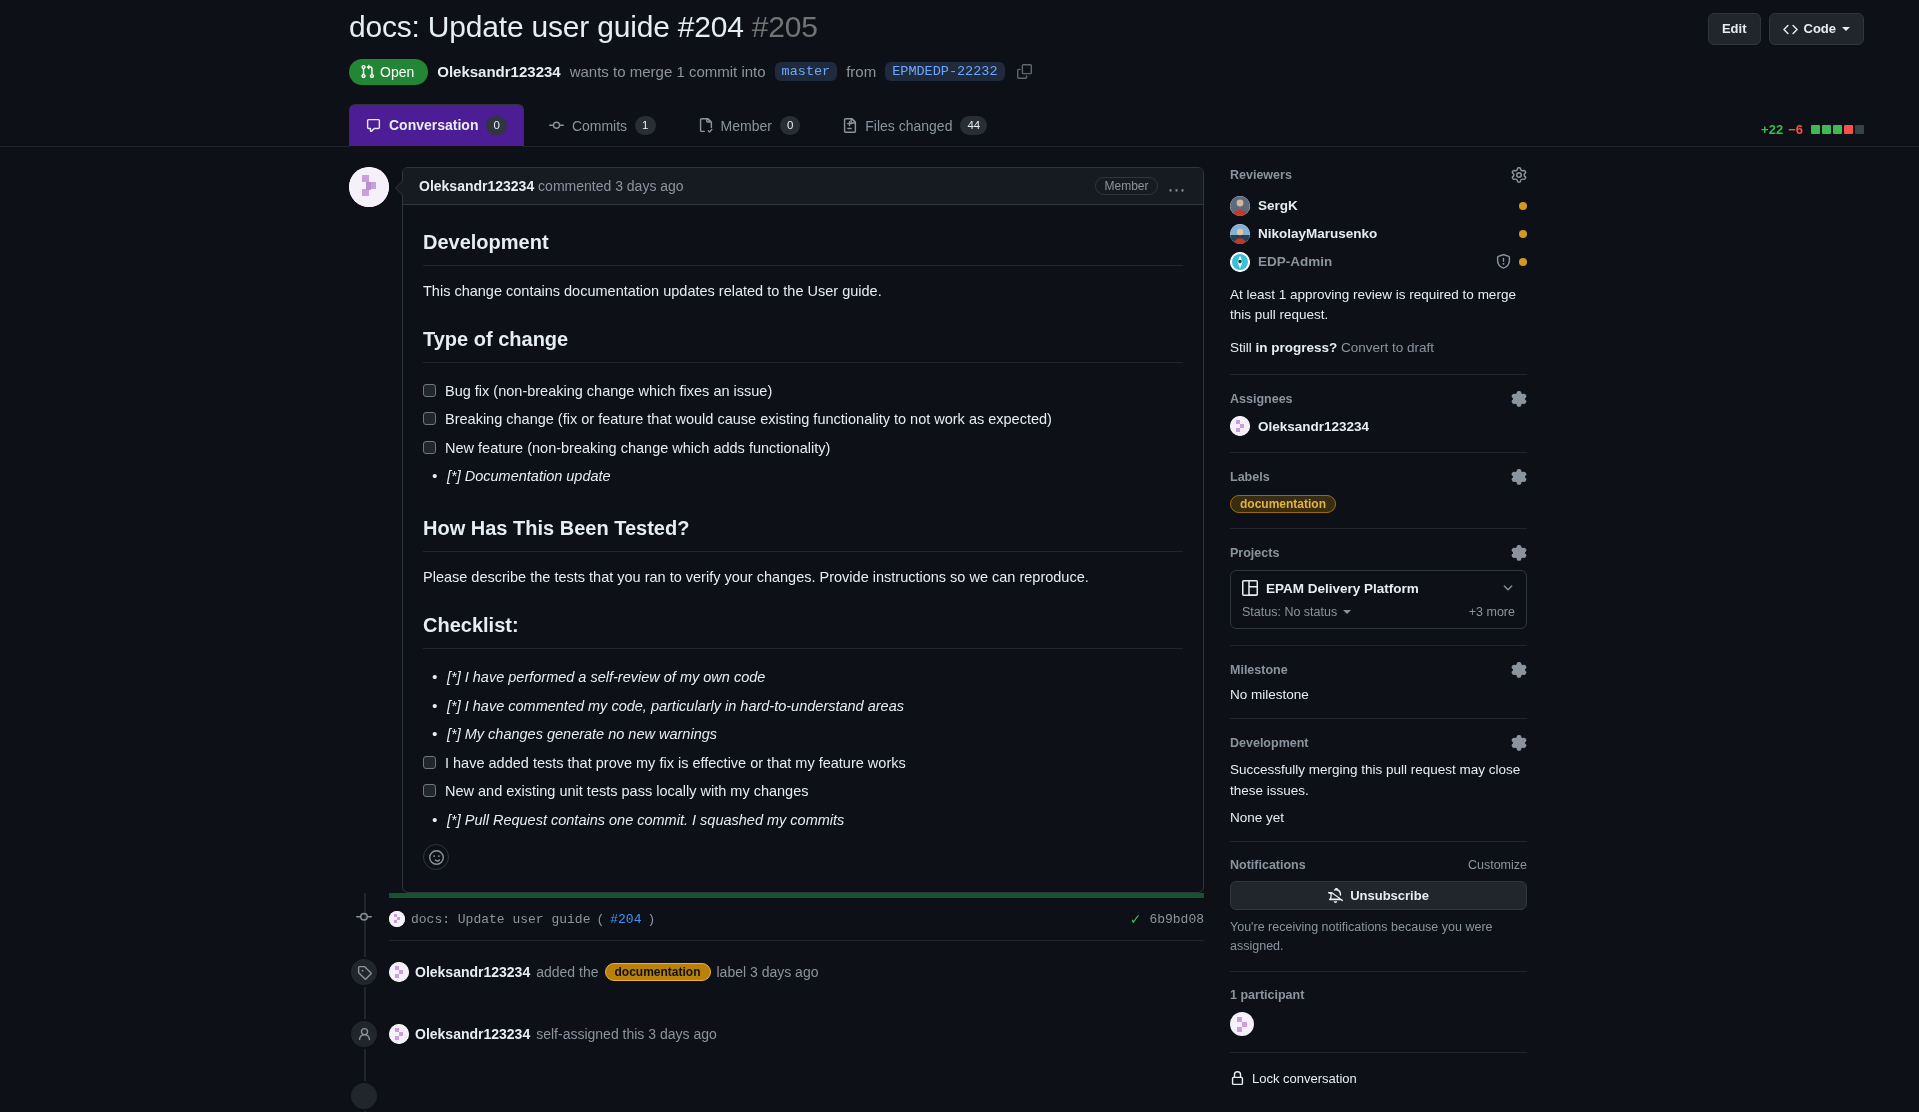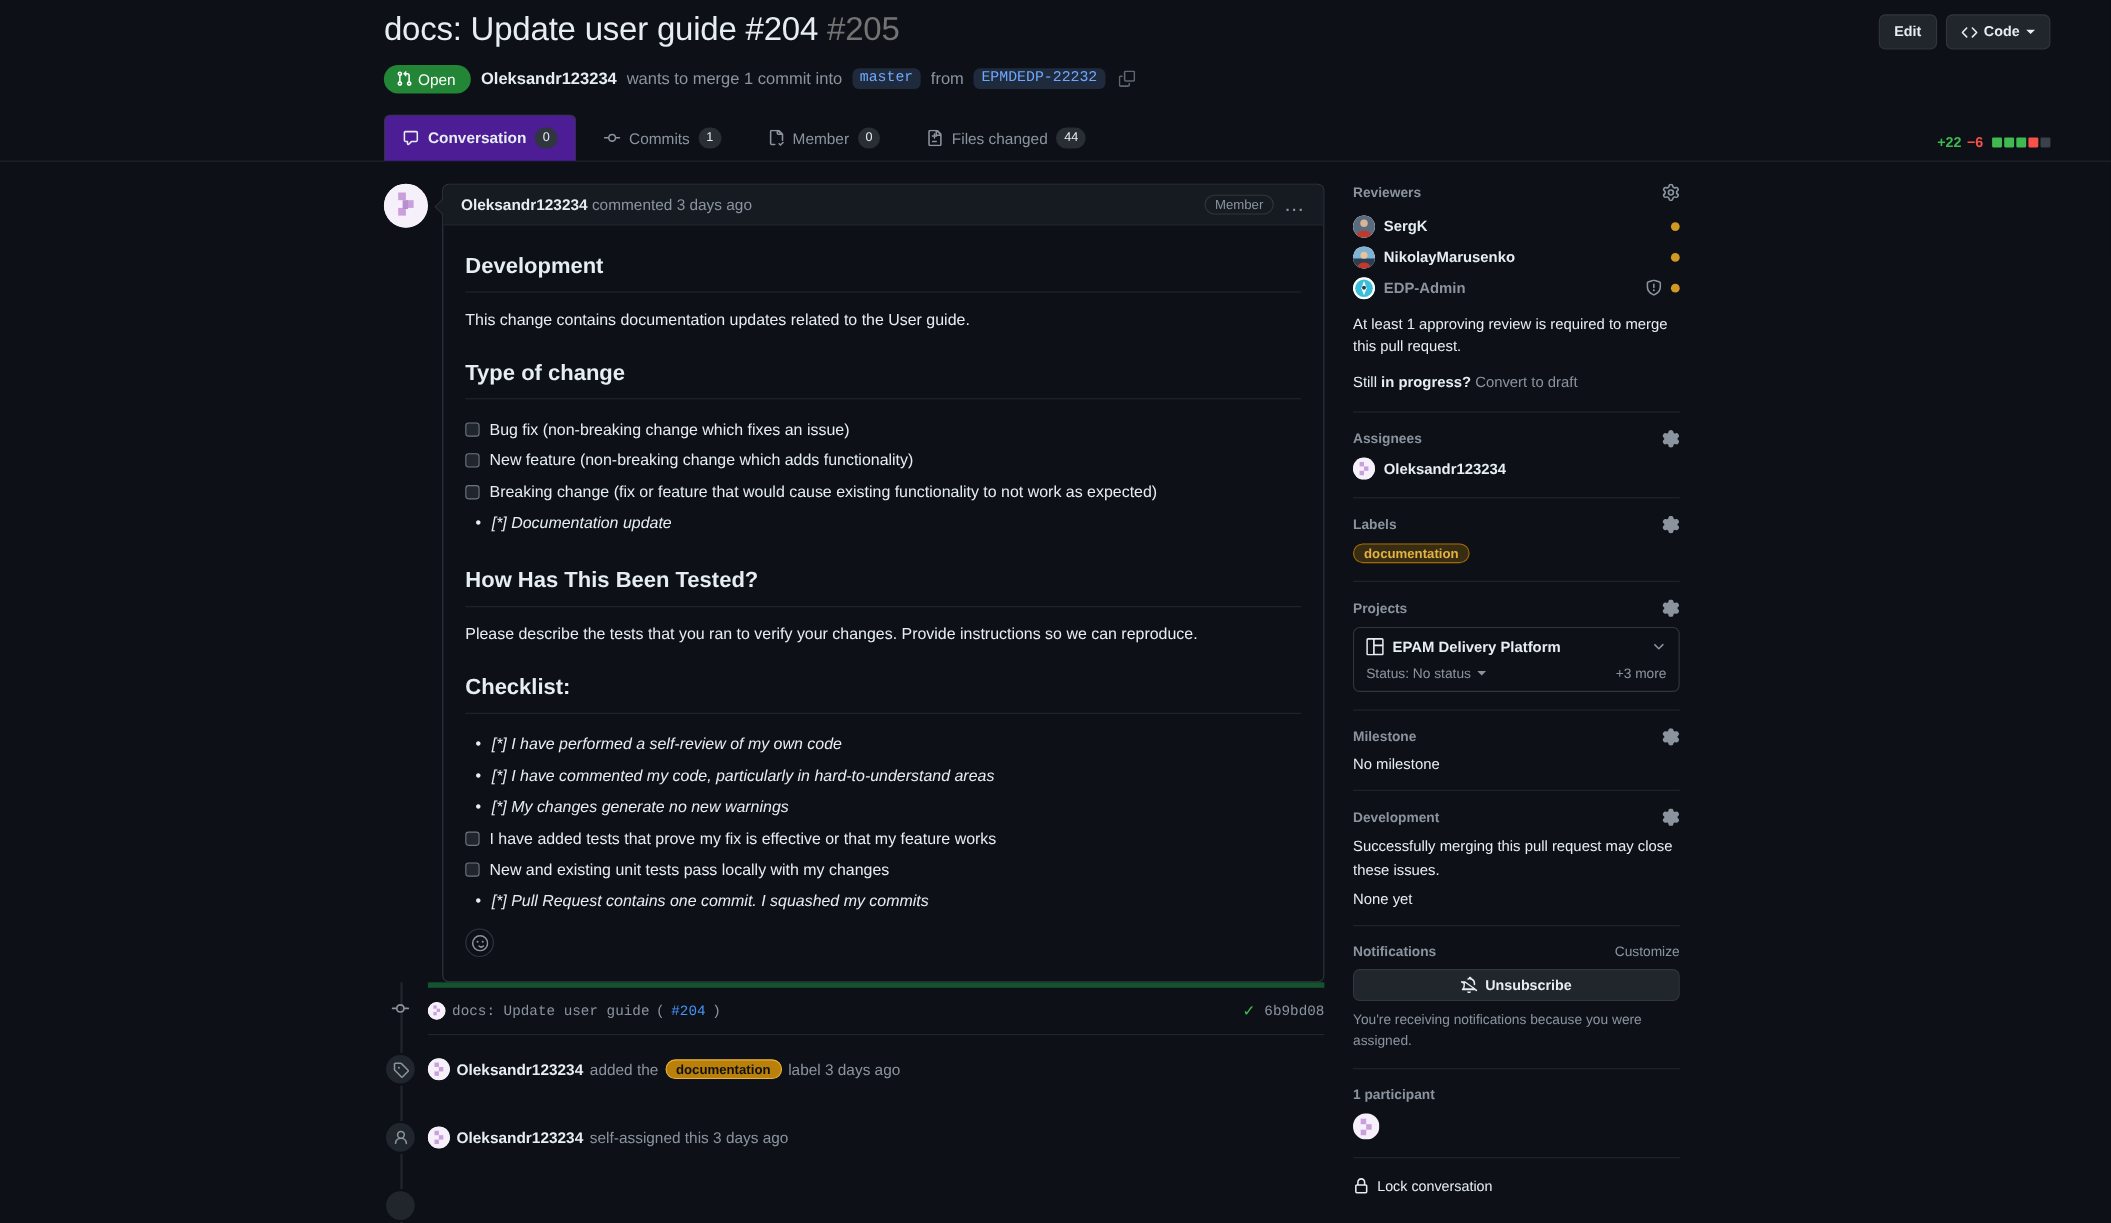--- a/index.html
+++ b/index.html
@@ -344,25 +344,25 @@
             <p class="md-p">This change contains documentation updates related to the User guide.</p>
 
             <div class="md-h2 tight">Type of change</div>
             <ul class="task-list">
               <li>
                 <span class="cb"></span>
                 <span>Bug fix (non-breaking change which fixes an issue)</span>
               </li>
               <li>
                 <span class="cb"></span>
-                <span>New feature (non-breaking change which adds functionality)</span>
+                <span>Breaking change (fix or feature that would cause existing functionality to not work as expected)</span>
               </li>
               <li>
                 <span class="cb"></span>
-                <span>Breaking change (fix or feature that would cause existing functionality to not work as expected)</span>
+                <span>New feature (non-breaking change which adds functionality)</span>
               </li>
               <li class="bulleted">
                 <span>[*] Documentation update</span>
               </li>
             </ul>
 
             <div class="md-h2 tight">How Has This Been Tested?</div>
             <p class="md-p">Please describe the tests that you ran to verify your changes. Provide instructions so we can reproduce.</p>
 
             <div class="md-h2 tight">Checklist:</div>

